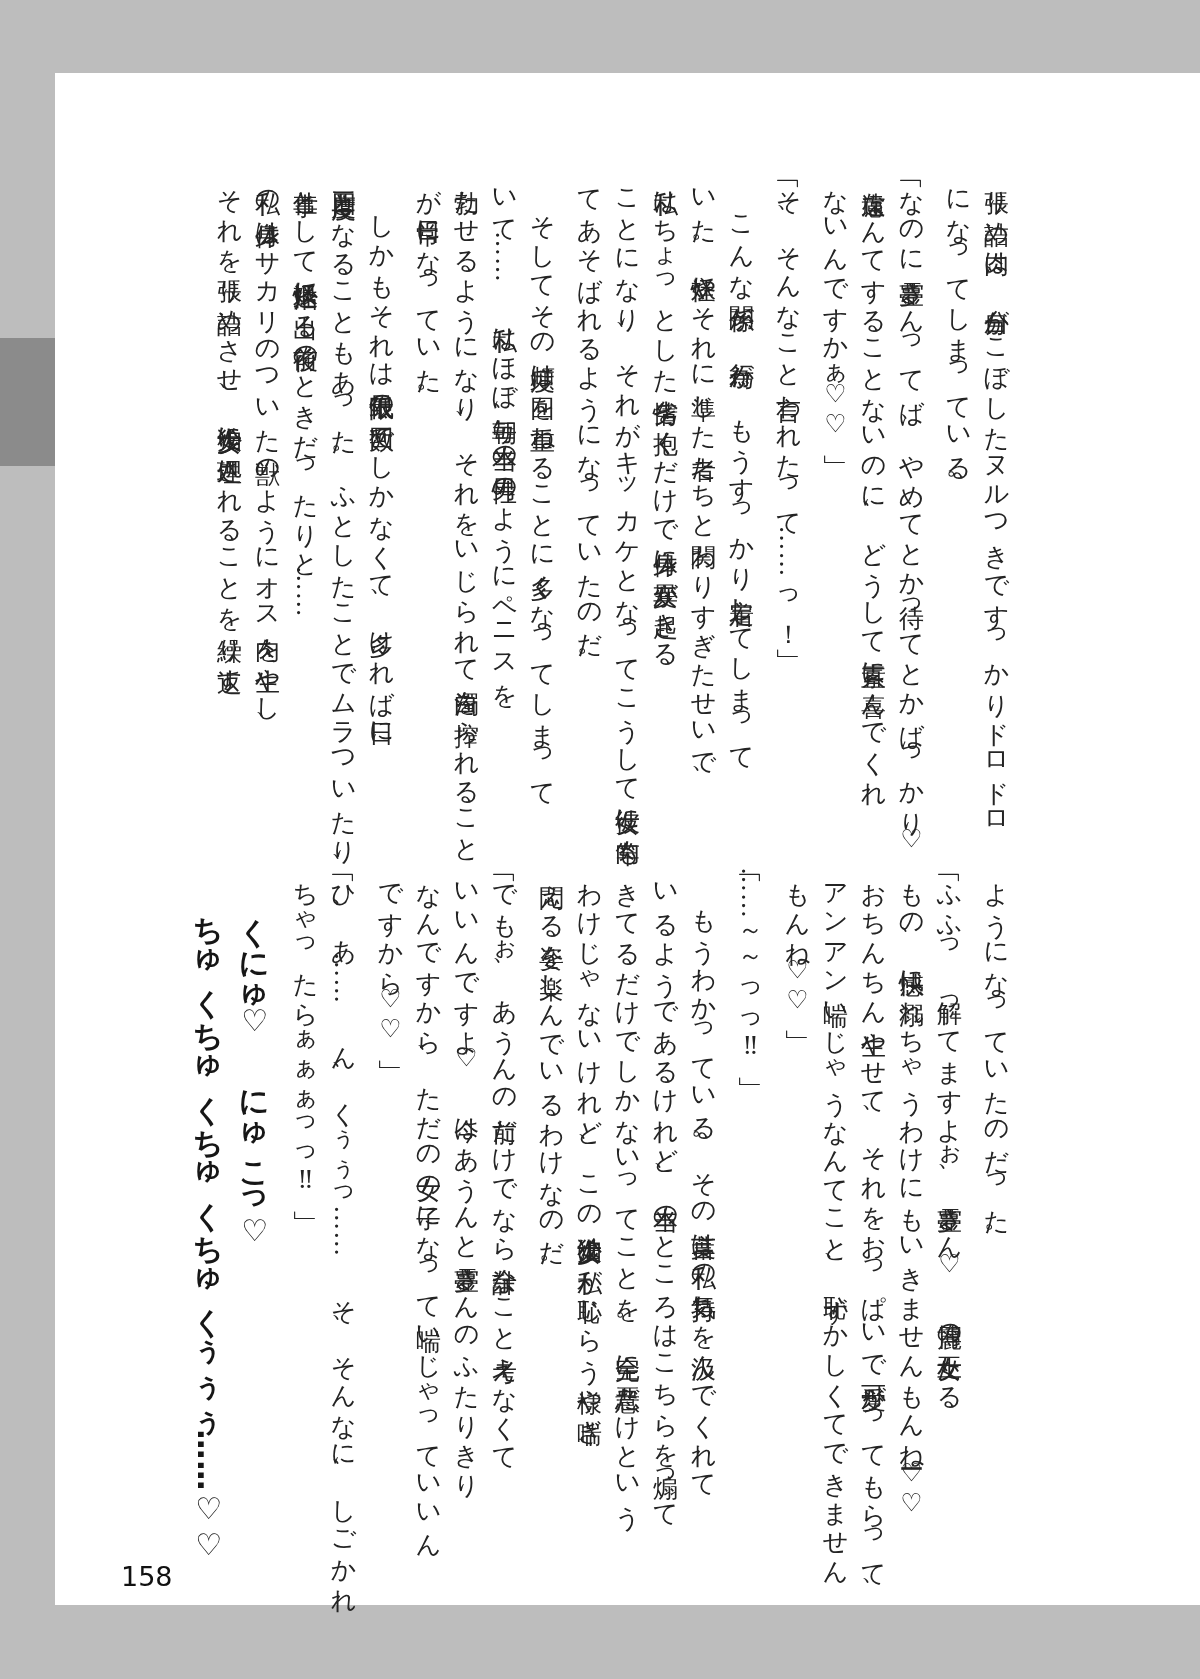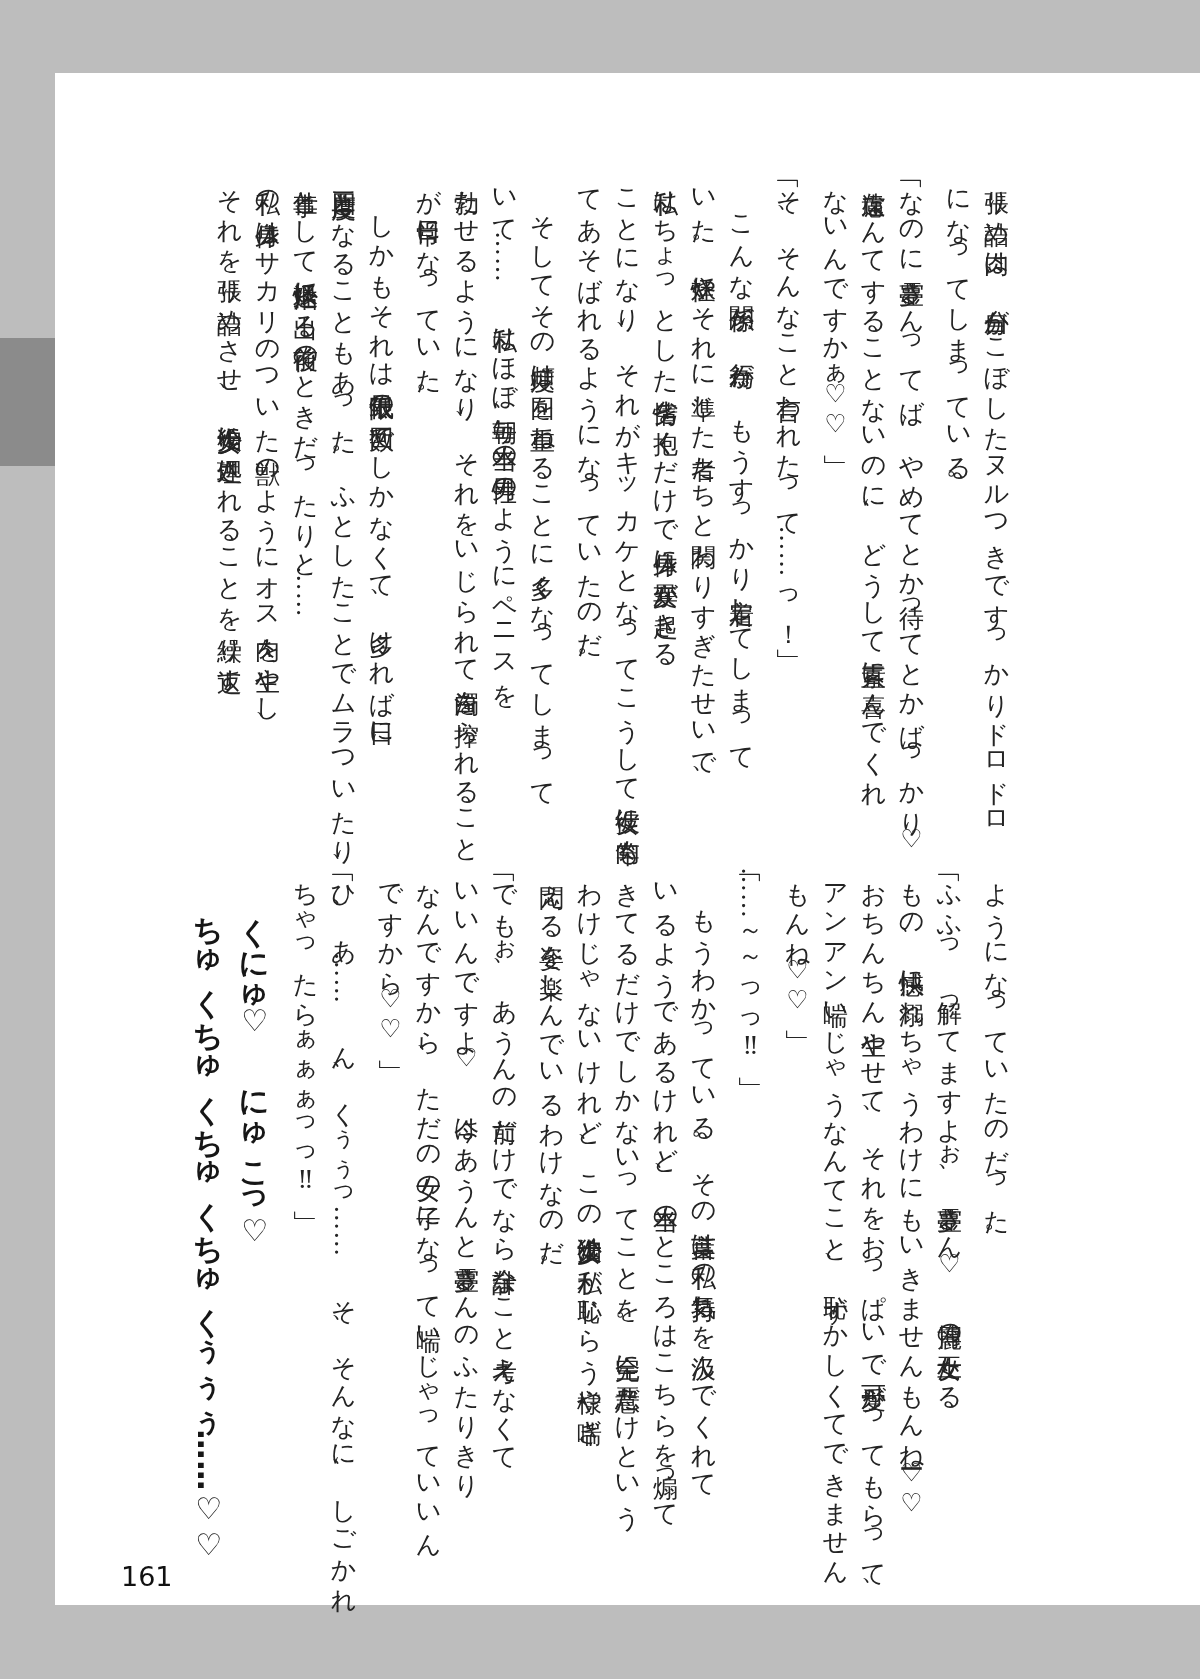--- a/index.html
+++ b/index.html
@@ -122,14 +122,14 @@
       <div class="vline pgap">「でもぉ、あうんの前だけでなら余計なこと考えなくて</div>
       <div class="vline">いいんですよ♡　今はあうんと霊夢さんのふたりきり</div>
       <div class="vline">なんですから、ただの女の子になって喘いじゃっていいん</div>
       <div class="vline">ですから♡♡」</div>
       <div class="vline pgap">「ひ、あ……　ん、くぅぅっ……　そ、そんなに、しごかれ</div>
       <div class="vline">ちゃったらぁぁぁっっ‼」</div>
       <div class="vline sfx pgap">　くにゅ♡　にゅこっ♡</div>
       <div class="vline sfx">　ちゅくちゅくちゅくちゅくぅぅぅ……♡♡</div>
     </div>
 
-  <div class="page-number">161</div>
+  <div class="page-number">158</div>
 </div>
 
 </body></html>

